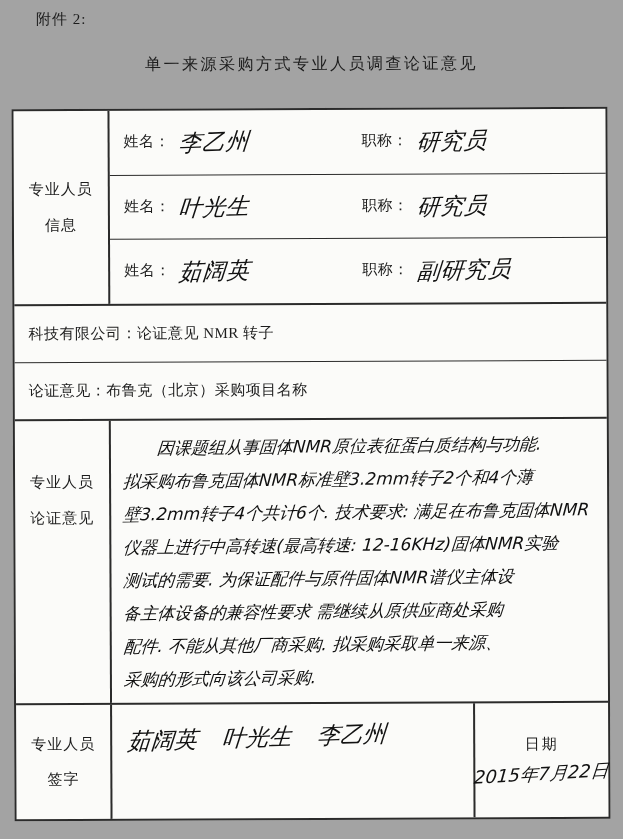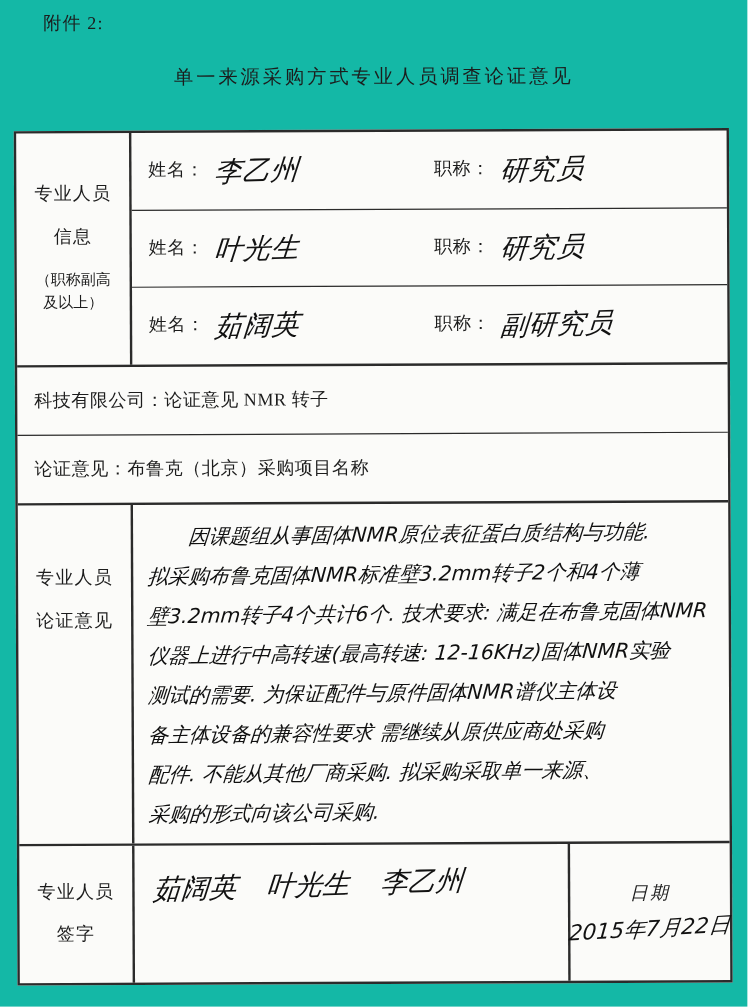--- a/index.html
+++ b/index.html
@@ -1,20 +1,20 @@
 <!DOCTYPE html>
 <html><head>
 <meta charset="utf-8">
 <style>
   * { box-sizing: border-box; }
   html,body { margin:0; padding:0; background:#ffffff; }
   .page {
     position: relative;
     width: 623px; height: 839px;
-    background: #14b8a6;
+    background: #a3a3a3;
     font-family: "Liberation Serif", serif;
     color: #1c1c1c;
     overflow: hidden;
   }
   .attachment {
     position: absolute; left: 36px; top: 10px;
     font-size: 15px; letter-spacing: 1px;
   }
   .doc-title {
     position: absolute; left: 0; right: 0; top: 54px;
@@ -80,41 +80,37 @@
   .sig-cell { flex: 1; border-right: 2px solid #2b2b2b; position: relative; }
   .sig-names {
     position: absolute; left: 16px; top: 18px;
     font-size: 23px; word-spacing: 18px;
   }
   .date-cell {
     width: 133px; flex: 0 0 133px;
     display: flex; flex-direction: column;
     align-items: center; justify-content: center;
   }
-  .date-label { font-size: 15px; letter-spacing: 2px; margin-bottom: 8px; font-style: italic; }
+  .date-label { font-size: 15px; letter-spacing: 2px; margin-bottom: 8px; }
   .date-value { font-size: 18px; transform: skewX(-8deg) rotate(-3deg); white-space: nowrap; }
 </style>
 </head>
 <body>
 
 <div class="page">
 
   <div class="attachment">附件 2:</div>
   <div class="doc-title">单一来源采购方式专业人员调查论证意见</div>
 
   <div class="form-table">
 
     <div class="row row-personnel">
       <div class="label-col">
         <div>专业人员</div>
         <div class="label-gap">信息</div>
-        <div class="label-note">
-          <div>（职称副高</div>
-          <div>及以上）</div>
-        </div>
       </div>
       <div class="content-col">
 
         <div class="sub-row">
           <span class="printed field-name">
             <span>姓名：</span><span class="hand hand-name">李乙州</span>
           </span>
           <span class="printed field-title">
             <span>职称：</span><span class="hand hand-name">研究员</span>
           </span>

